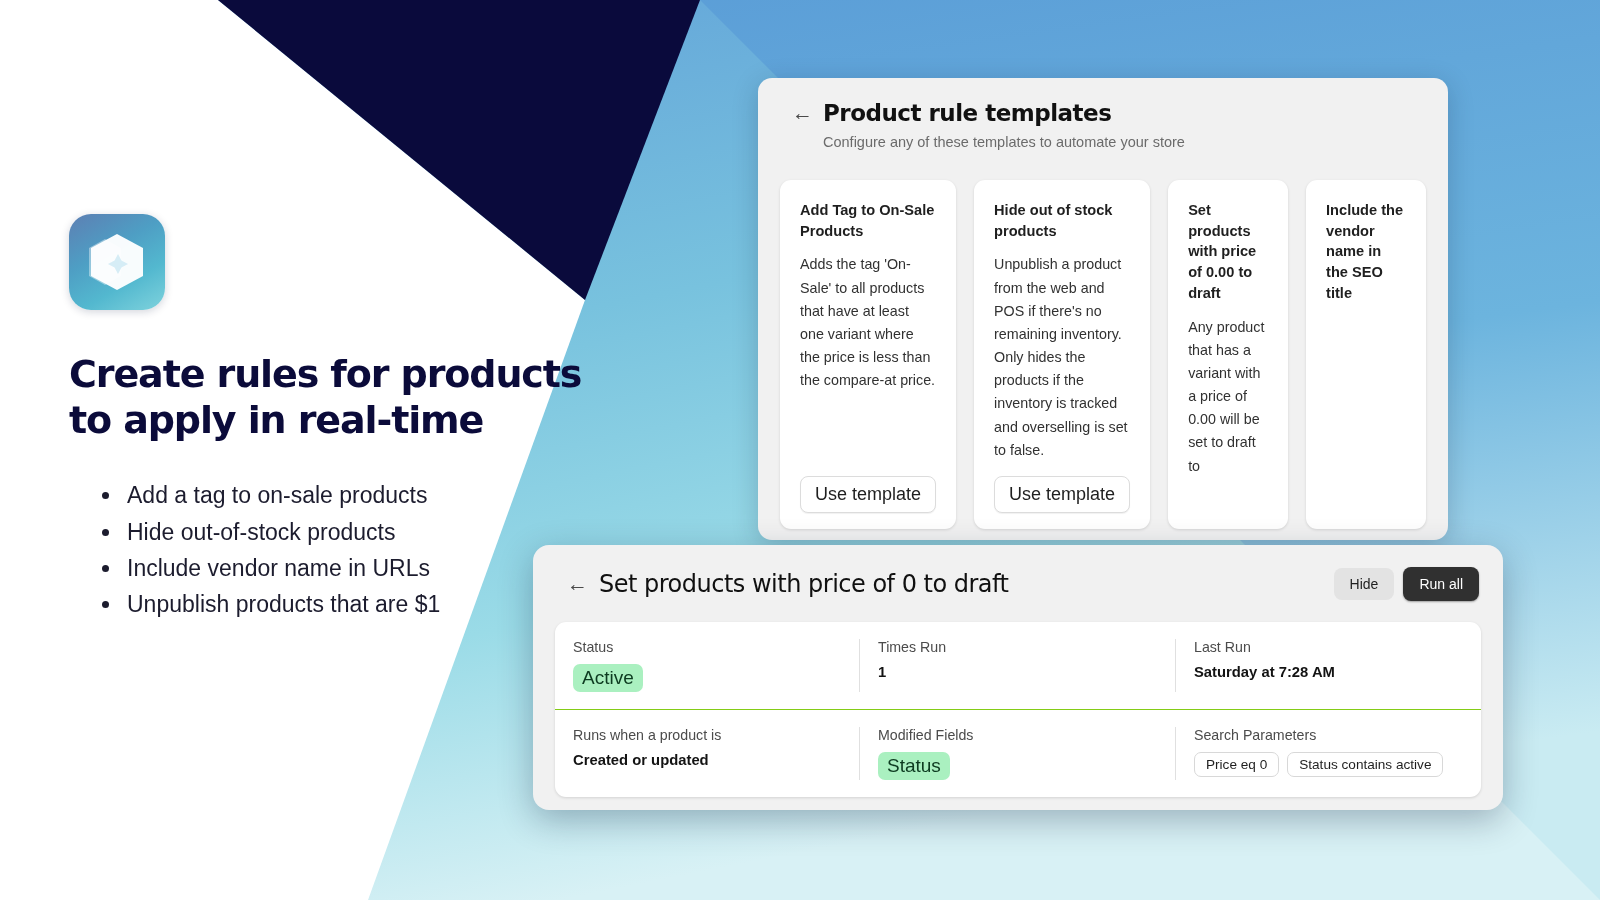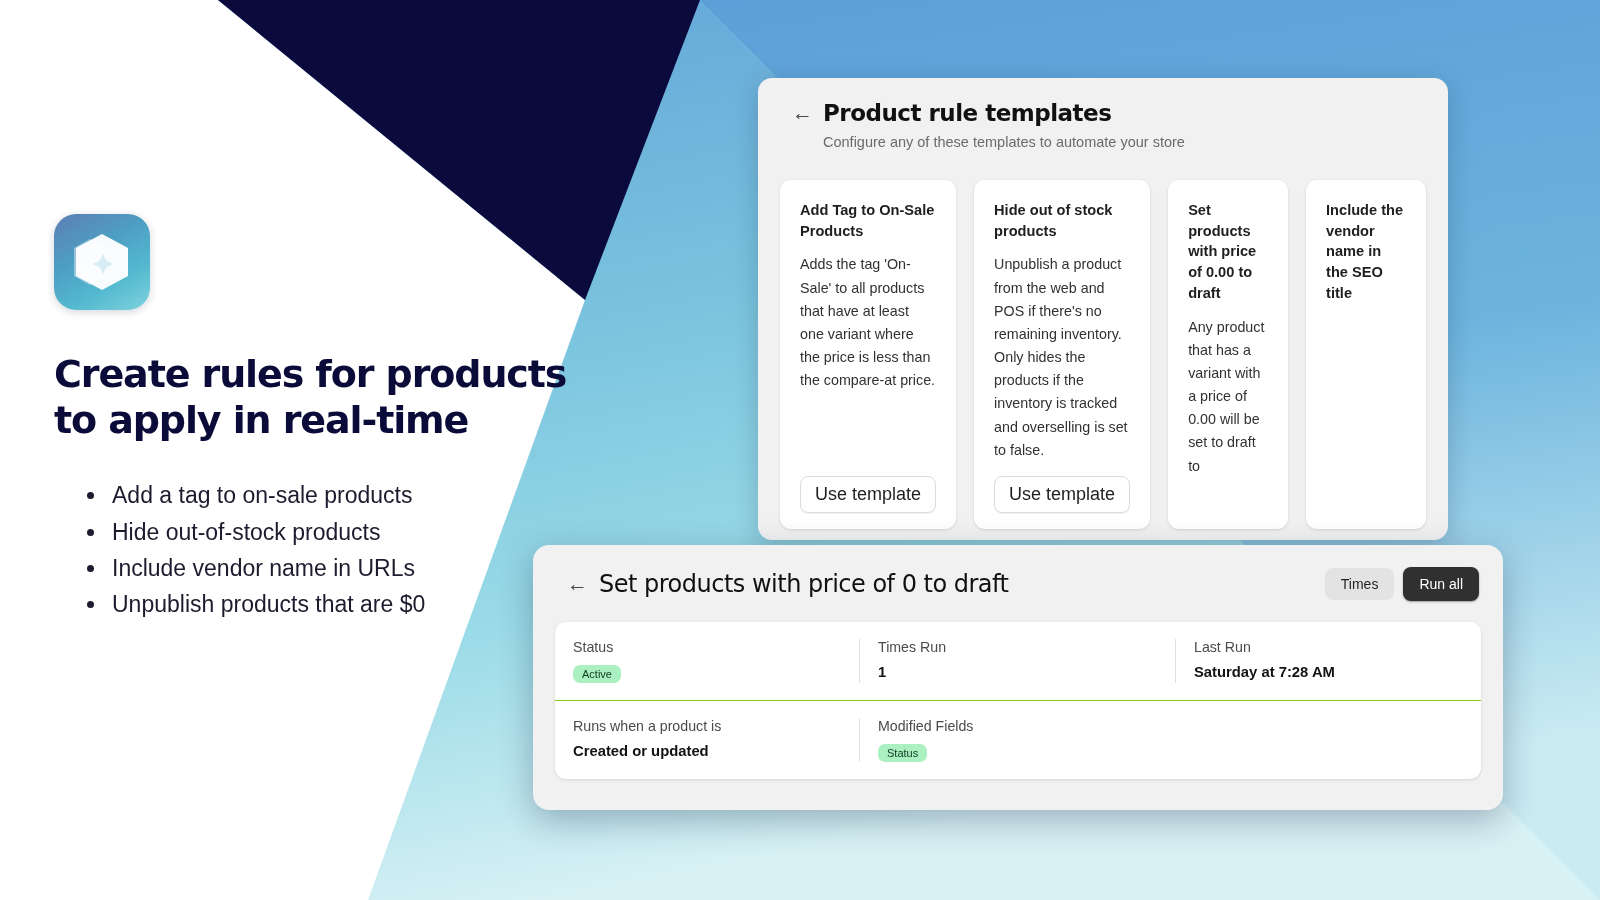--- a/index.html
+++ b/index.html
@@ -21,21 +21,21 @@
     position: absolute;
     inset: 0;
     width: 1600px;
     height: 900px;
     z-index: 0;
   }
 
   
   .left-col {
     position: absolute;
-    left: 54px;
+    left: 69px;
     top: 214px;
     width: 560px;
     z-index: 5;
   }
 
   .app-icon {
     width: 96px;
     height: 96px;
     border-radius: 22px;
     background: linear-gradient(150deg, #5d7fb3 0%, #4e9ec4 38%, #53b8cf 68%, #7fd3dd 100%);
@@ -253,21 +253,21 @@
     font-weight: 700;
     color: #131313;
   }
 
   .badge-green {
     display: inline-block;
     background: #aaf0c0;
     color: #0d3b20;
     border-radius: 7px;
     padding: 3px 9px;
-    font-size: 11px;
+    font-size: 19px;
     font-weight: 400;
   }
 
   .chips { display: flex; gap: 8px; }
 
   .chip {
     border: 1px solid #d8d8d8;
     border-radius: 7px;
     padding: 4px 11px;
     font-size: 13.6px;
@@ -319,21 +319,21 @@
       <path d="M49 40 L52.4 46.6 L59 50 L52.4 53.4 L49 60 L45.6 53.4 L39 50 L45.6 46.6 Z" fill="#cfeaf5" opacity="0.85"></path>
     </svg>
   </div>
 
   <h1 class="headline">Create rules for products to apply in real-time</h1>
 
   <ul class="bullets">
     <li>Add a tag to on-sale products</li>
     <li>Hide out-of-stock products</li>
     <li>Include vendor name in URLs</li>
-    <li>Unpublish products that are $0</li>
+    <li>Unpublish products that are $1</li>
   </ul>
 </div>
 
 <div class="panel-bg">
 
   <div class="panel-head">
     <div class="panel-title-row">
       <span class="back-arrow">←</span>
       <span class="panel-title">Product rule templates</span>
     </div>
@@ -371,21 +371,21 @@
 </div>
 
 <div class="panel-fg">
 
   <div class="fg-head">
     <div class="fg-title-wrap">
       <span class="back-arrow">←</span>
       <span class="fg-title">Set products with price of 0 to draft</span>
     </div>
     <div class="fg-btns">
-      <button class="btn-edit">Times</button>
+      <button class="btn-edit">Hide</button>
       <button class="btn-runall">Run all</button>
     </div>
   </div>
 
   <div class="detail-card">
 
     <div class="detail-row">
       <div class="detail-cell c1">
         <div class="d-label">Status</div>
         <span class="badge-green">Active</span>
@@ -402,16 +402,23 @@
 
     <div class="detail-row">
       <div class="detail-cell c1">
         <div class="d-label">Runs when a product is</div>
         <div class="d-value">Created or updated</div>
       </div>
       <div class="detail-cell c2">
         <div class="d-label">Modified Fields</div>
         <span class="badge-green">Status</span>
       </div>
+      <div class="detail-cell c3">
+        <div class="d-label">Search Parameters</div>
+        <div class="chips">
+          <span class="chip">Price eq 0</span>
+          <span class="chip">Status contains active</span>
+        </div>
+      </div>
     </div>
 
   </div>
 </div>
 
 </body></html>

